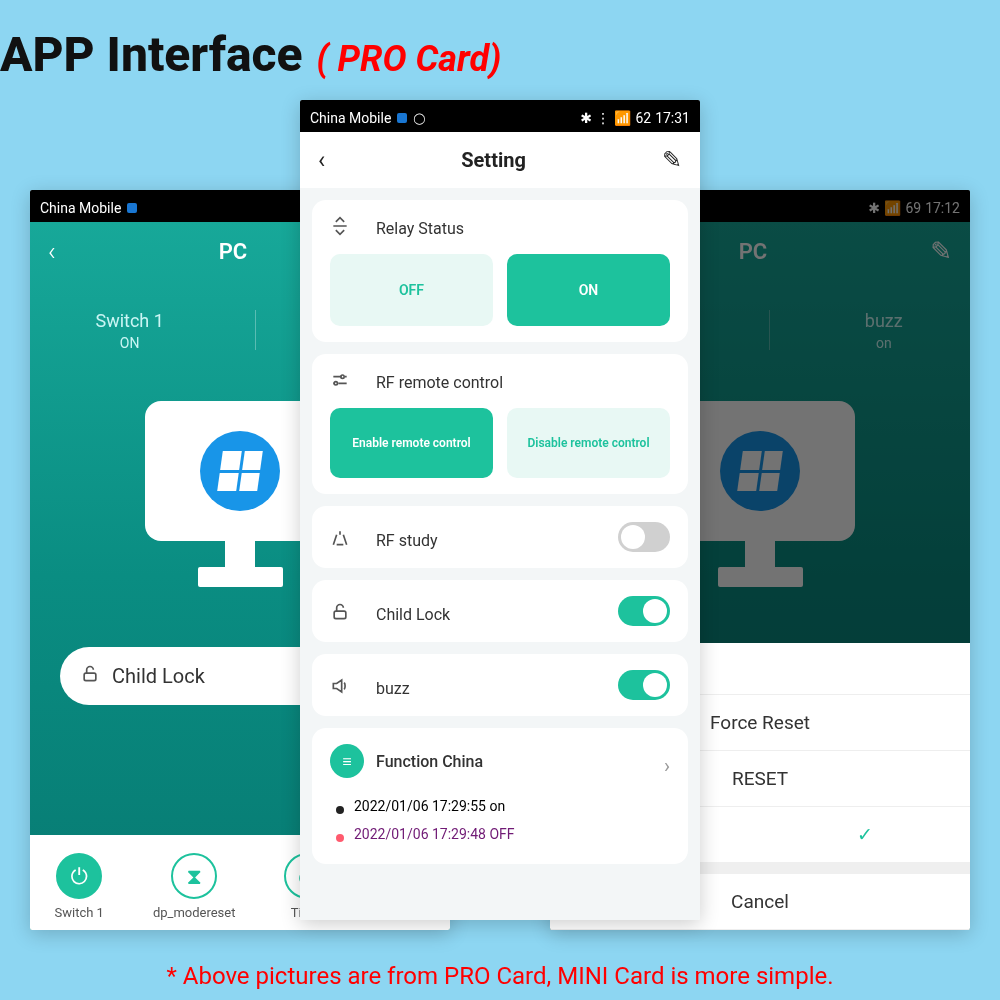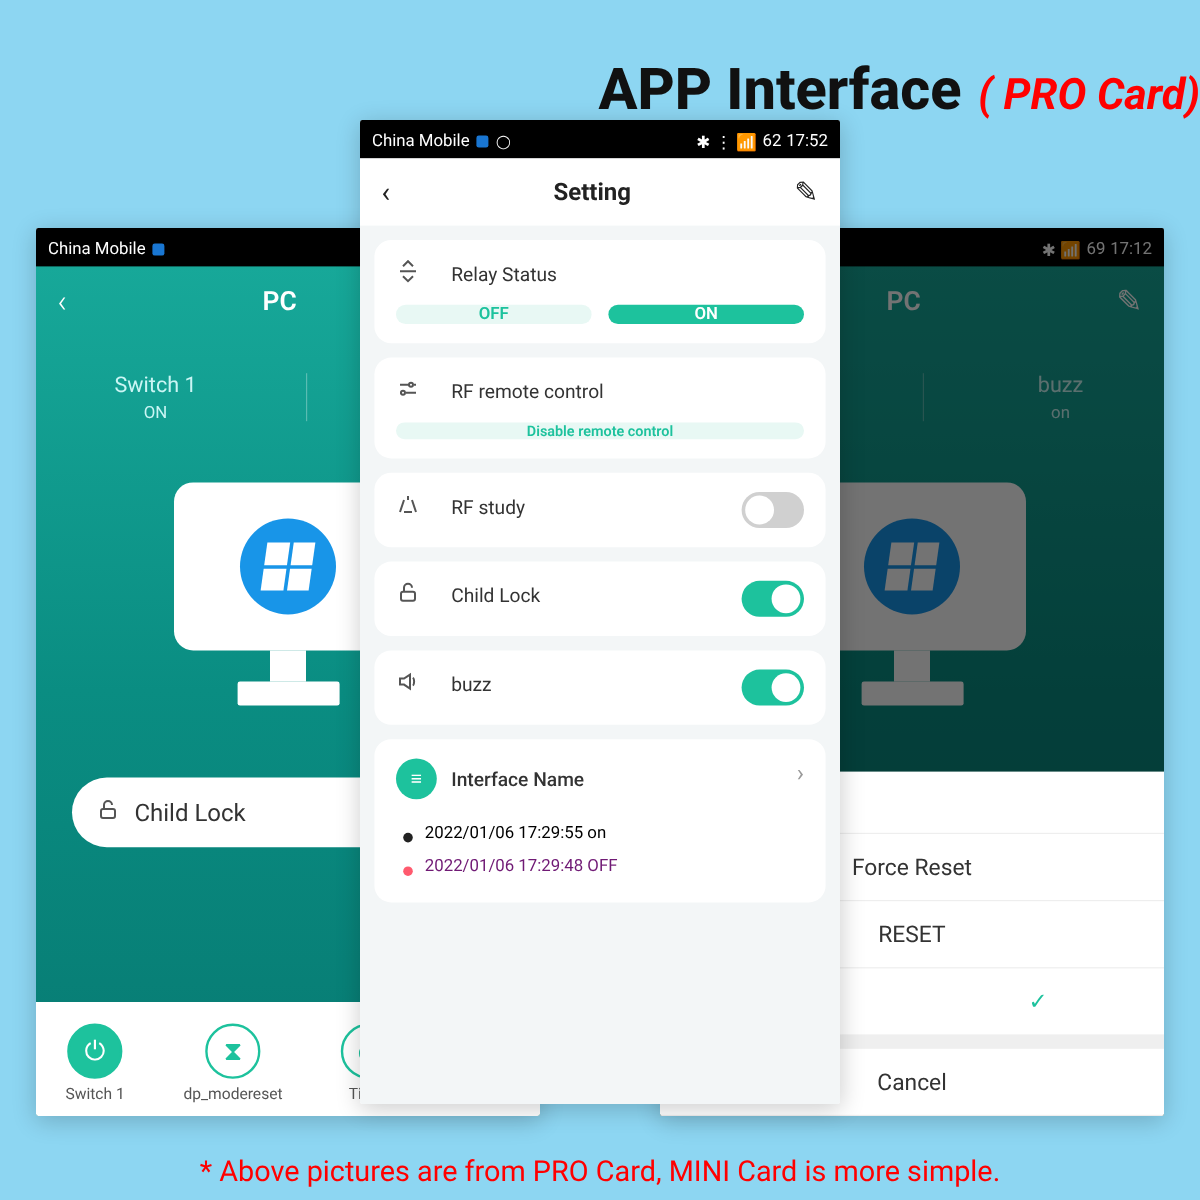--- a/index.html
+++ b/index.html
@@ -1,17 +1,17 @@
 <!DOCTYPE html>
 <html><head>
 <meta charset="utf-8">
 <style>
   * { margin:0; padding:0; box-sizing:border-box; font-family: -apple-system, "Segoe UI", Roboto, Arial, sans-serif; }
   body { width:1000px; height:1000px; background:#8dd6f2; overflow:hidden; position:relative; }
-  .title-row { position:absolute; top:46px; left:0; right:0; text-align:right; }
+  .title-row { position:absolute; top:26px; left:0; right:0; text-align:left; }
   .title-main { font-size:48px; font-weight:800; color:#111; display:inline; }
   .title-sub  { font-size:36px; font-weight:700; font-style:italic; color:#ff0000; display:inline; margin-left:10px; }
   .footnote { position:absolute; bottom:10px; left:0; right:0; text-align:center; font-size:24px; color:#ff0000; }
   .phone { position:absolute; background:#fff; border-radius:2px; box-shadow:0 4px 20px rgba(0,0,0,.2); overflow:hidden; }
   
   .phone-left  { left:30px;  top:190px; width:420px; height:740px; }
   
   .phone-right { right:30px; top:190px; width:420px; height:740px; }
   
   .phone-center{ left:300px; top:100px; width:400px; height:820px; z-index:5; }
@@ -57,24 +57,24 @@
   .sheet .confirm-row .srow { flex:1; border-bottom:none; }
   .sheet .confirm-row .check { color:#1dc29d; }
   .sheet .gap { height:12px; background:#efefef; }
   
   .center-body { position:absolute; left:0; right:0; top:32px; bottom:0; background:#f3f6f7; }
   .chdr { display:flex; align-items:center; justify-content:space-between; padding:14px 18px; background:#fff; font-size:20px; font-weight:700; color:#222; }
   .chdr .chev { font-size:24px; font-weight:400; }
   .card { background:#fff; margin:12px 12px 0; border-radius:14px; padding:16px 18px; }
   .card-title { display:flex; align-items:center; gap:26px; font-size:16px; color:#333; margin-bottom:14px; }
   .btnrow { display:flex; gap:14px; }
-  .pill { flex:1; text-align:center; padding:0 4px; border-radius:10px; font-size:14px; font-weight:600; }
+  .pill { flex:1; text-align:center; padding:28px 4px; border-radius:10px; font-size:14px; font-weight:600; }
   .pill.lite { background:#e8f8f4; color:#1dc29d; }
   .pill.solid{ background:#1dc29d; color:#fff; }
-  .rowitem { display:flex; align-items:flex-start; justify-content:space-between; }
+  .rowitem { display:flex; align-items:flex-end; justify-content:space-between; }
   .fn-row { display:flex; align-items:center; gap:12px; }
   .fn-badge{ width:34px; height:34px; border-radius:50%; background:#1dc29d; color:#fff; display:flex; align-items:center; justify-content:center; font-size:16px;}
   .log { margin-top:14px; }
   .log-line { display:flex; align-items:flex-end; gap:10px; font-size:14px; padding:6px 6px; }
   .dot { width:8px; height:8px; border-radius:50%; }
   .dot.k { background:#222; }
   .dot.r { background:#ff5a6e; }
   .log-line.red { color:#701a75; }
   .ic { width:20px; height:20px; display:inline-block; }
   svg { display:block; }
@@ -230,21 +230,21 @@
     <div class="sb-carrier">
         <span>China Mobile</span>
         <span class="sb-dot"></span>
         <span style="font-size:11px">◯</span>
       </div>
     <div class="sr">
       <span>✱</span>
       <span>⋮</span>
       <span>📶</span>
       <span>62</span>
-      <span>17:52</span>
+      <span>17:31</span>
     </div>
   </div>
   <div class="center-body">
     <div class="chdr">
       <span class="chev">‹</span>
       <span>Setting</span>
       <span class="chev">✎</span>
     </div>
 
     <div class="card">
@@ -263,20 +263,21 @@
     <div class="card">
       <div class="card-title">
         <span><svg class="ic" viewBox="0 0 24 24" fill="none" stroke="#555" stroke-width="2">
               <path d="M4 8h10M18 8h2M4 16h2M10 16h10"></path>
               <circle cx="15" cy="8" r="2"></circle>
               <circle cx="7" cy="16" r="2"></circle>
             </svg></span>
         <span>RF remote control</span>
       </div>
       <div class="btnrow">
+        <div class="pill solid" style="font-size:12px">Enable remote control</div>
         <div class="pill lite" style="font-size:12px">Disable remote control</div>
       </div>
     </div>
 
     <div class="card rowitem">
       <div class="card-title" style="margin:0">
         <span><svg class="ic" viewBox="0 0 24 24" fill="none" stroke="#555" stroke-width="2">
               <path d="M4 20l4-12M20 20l-4-12M8 20h8M12 4v4"></path>
             </svg></span>
         <span>RF study</span>
@@ -308,21 +309,21 @@
       </div>
       <div class="toggle on">
           <div class="knob"></div>
         </div>
     </div>
 
     <div class="card">
       <div class="rowitem">
         <div class="fn-row">
           <div class="fn-badge">≡</div>
-          <span style="font-size:16px;color:#333;font-weight:500">Interface Name</span>
+          <span style="font-size:16px;color:#333;font-weight:500">Function China</span>
         </div>
         <span style="color:#999;font-size:20px">›</span>
       </div>
       <div class="log">
         <div class="log-line">
             <span class="dot k"></span>
             <span>2022/01/06 17:29:55 on</span>
           </div>
         <div class="log-line red">
             <span class="dot r"></span>

